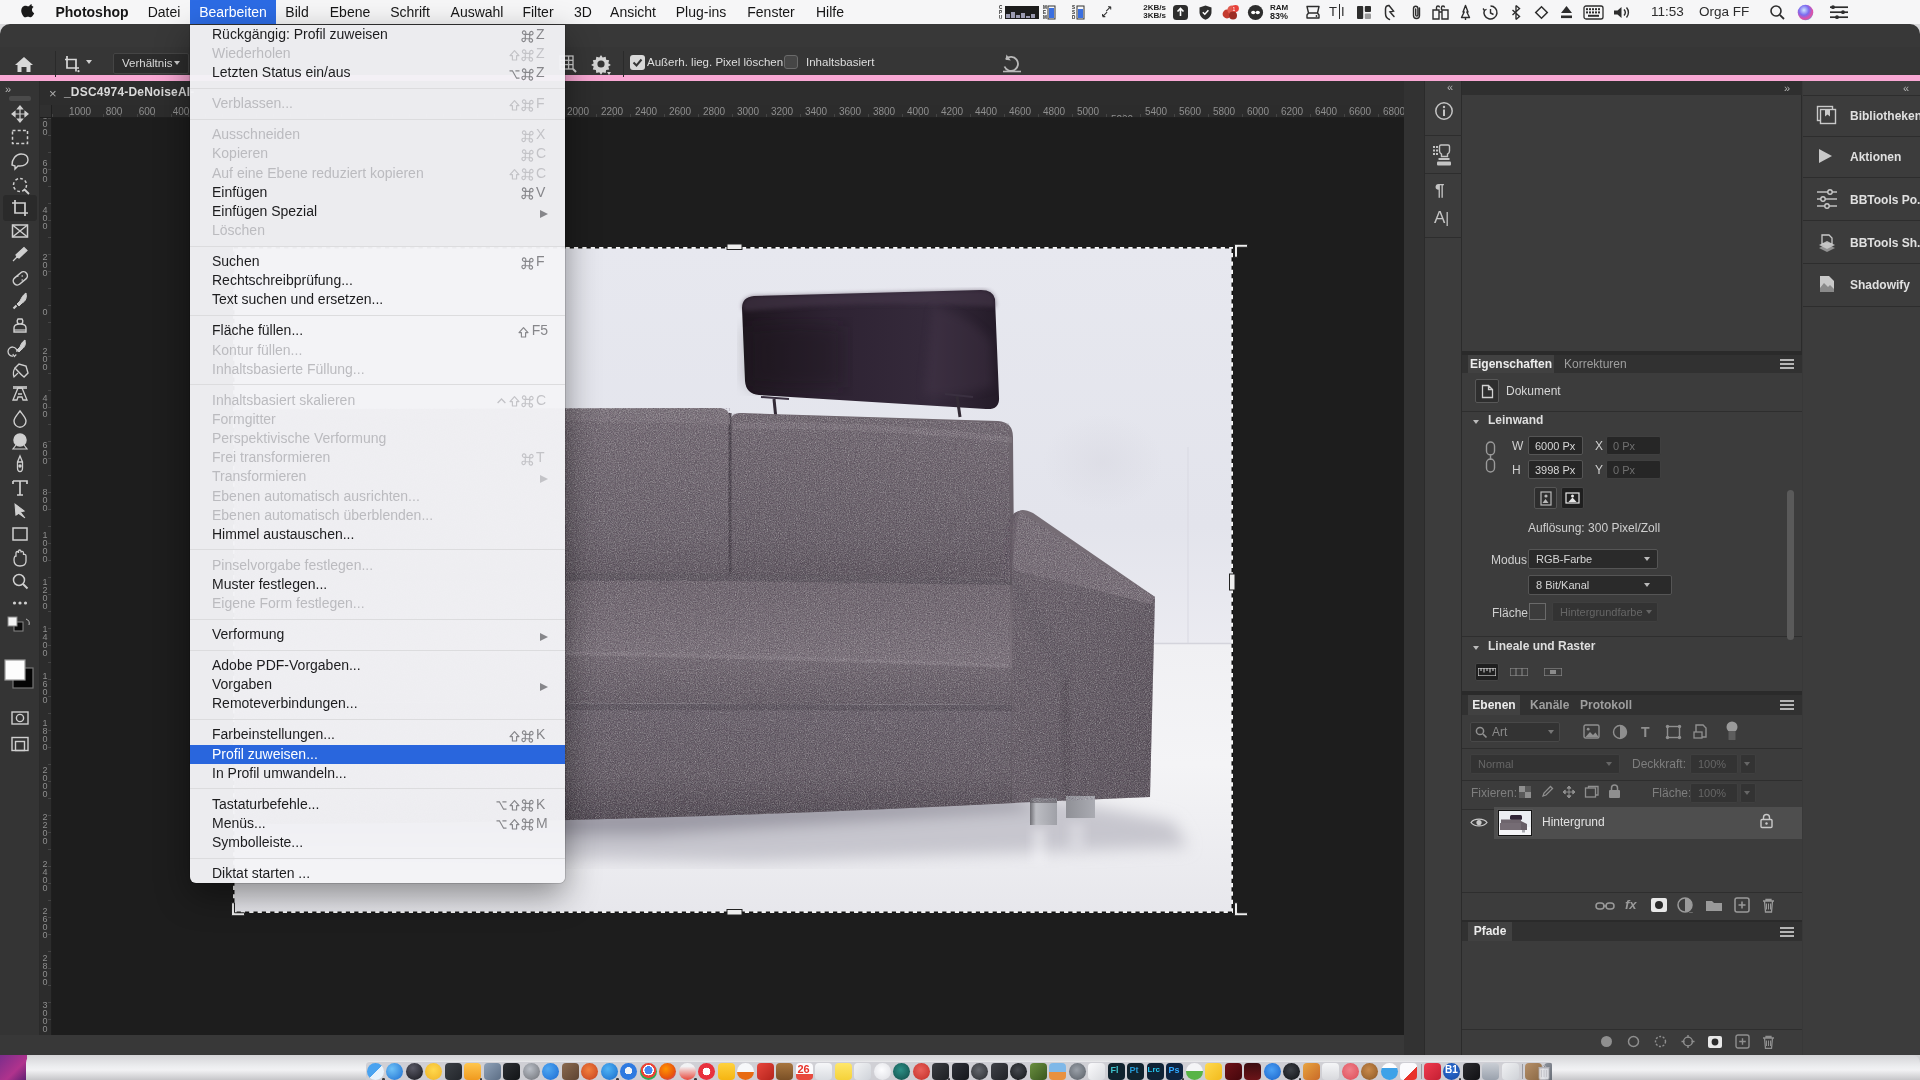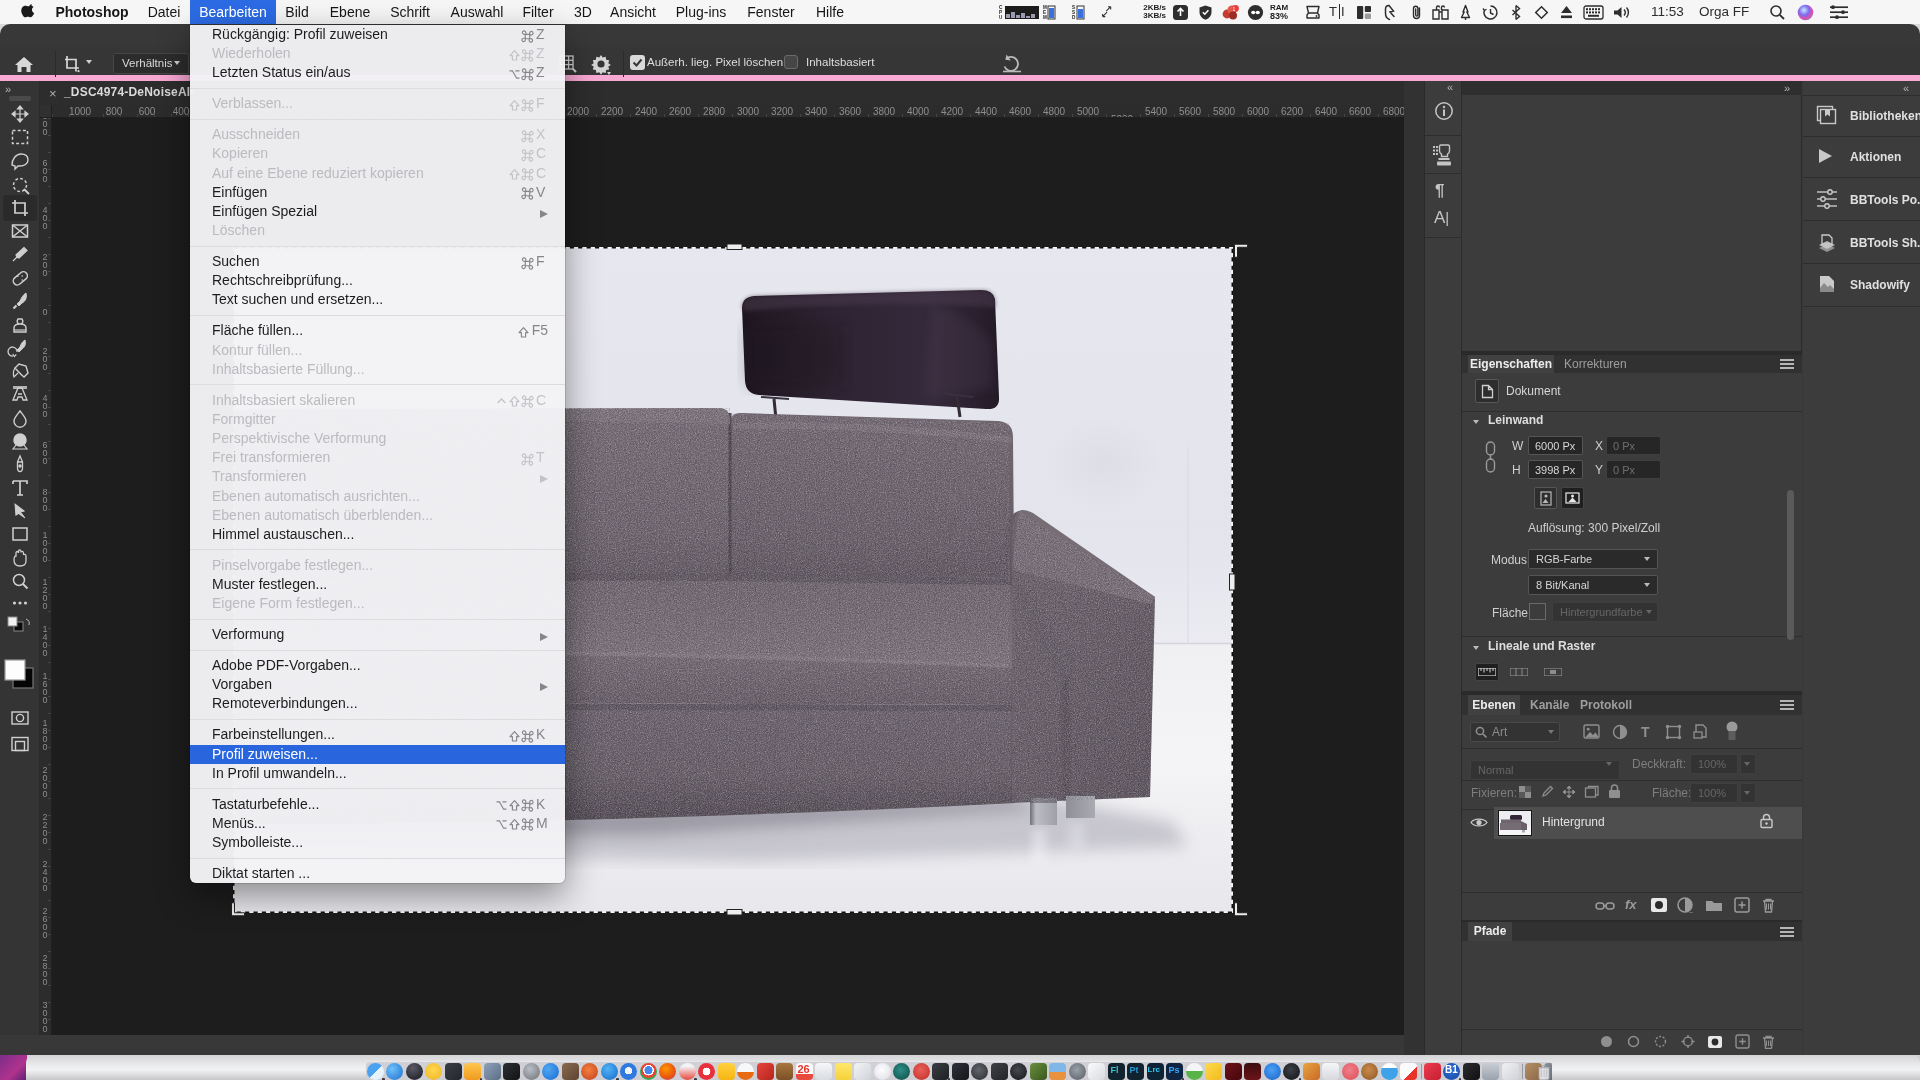--- a/index.html
+++ b/index.html
@@ -530,21 +530,21 @@
   <div class="abs" style="left:99px;top:132px;width:23px;height:22px;background:#1f1f1f;border:1px solid #444;border-radius:2px;"></div>
   <svg class="abs" style="left:103px;top:137px;" width="15" height="12">
           <rect x="1" y="1" width="13" height="10" fill="none" stroke="#e8e8e8" stroke-width="1.2"></rect>
           <circle cx="7.5" cy="4" r="1.5" fill="#e8e8e8"></circle>
           <path d="M3.5 10 l4-4.5 l4 4.5 Z" fill="#e8e8e8"></path>
         </svg>
   <span class="ptxt" style="left:66px;top:166px;">Auflösung: 300 Pixel/Zoll</span>
   <span class="ptxt" style="left:29px;top:198px;">Modus</span>
   <div class="drop" style="left:66px;top:194px;width:130px;height:20px;line-height:19px;">RGB-Farbe</div>
   <div class="chev" style="left:182px;top:202px;"></div>
-  <div class="drop" style="left:66px;top:220px;width:130px;height:20px;line-height:19px;">8 Bit/Kanal</div>
+  <div class="drop" style="left:66px;top:220px;width:144px;height:20px;line-height:19px;">8 Bit/Kanal</div>
   <div class="chev" style="left:182px;top:228px;"></div>
   <span class="ptxt" style="left:30px;top:251px;">Fläche</span>
   <div class="abs" style="left:67px;top:248px;width:17px;height:17px;background:#3c3c3c;border:1px solid #6a6a6a;"></div>
   <div class="drop dis" style="left:90px;top:247px;width:106px;height:20px;line-height:19px;">Hintergrundfarbe</div>
   <div class="chev" style="left:184px;top:255px;border-top-color:#666;"></div>
   <div class="rowline" style="top:281px;"></div>
   <div class="chev" style="left:11px;top:291px;"></div>
   <span class="ptxt" style="left:26px;top:284px;font-weight:bold;color:#dedede;">Lineale und Raster</span>
   <div class="abs" style="left:13px;top:308px;width:24px;height:18px;background:#1f1f1f;border:1px solid #444;border-radius:2px;"></div>
   <svg class="abs" style="left:16px;top:313px;" width="18" height="8">
@@ -602,21 +602,21 @@
           <path d="M3 2 h7 l3 3 v9 h-10 Z" fill="none" stroke="#8f8f8f" stroke-width="1.4"></path>
           <rect x="1" y="9" width="8" height="6" fill="#3c3c3c" stroke="#8f8f8f" stroke-width="1.3"></rect>
         </svg>
   <svg class="abs" style="left:263px;top:26px;" width="14" height="22">
           <circle cx="7" cy="6" r="5.5" fill="#9a9a9a"></circle>
           <path d="M3 10 h8 v8 a4 4 0 0 1 -8 0 Z" fill="#3c3c3c"></path>
           <rect x="3.5" y="10" width="7" height="9" fill="#9a9a9a" opacity=".35"></rect>
         </svg>
   <div class="rowline" style="top:53px;"></div>
   
-  <div class="drop dis" style="left:8px;top:59px;width:150px;height:20px;line-height:19px;margin-top:6px;">Normal</div>
+  <div class="drop dis" style="left:8px;top:59px;width:150px;height:20px;line-height:19px;">Normal</div>
   <div class="chev" style="left:144px;top:67px;border-top-color:#666;"></div>
   <span class="ptxt" style="left:170px;top:62px;color:#7e7e7e;">Deckkraft:</span>
   <div class="drop dis" style="left:228px;top:59px;width:48px;height:20px;line-height:19px;">100%</div>
   <div class="abs" style="left:278px;top:59px;width:16px;height:20px;background:#333;border:1px solid #3f3f3f;border-radius:2px;"></div>
   <div class="chev" style="left:282px;top:67px;border-top-color:#666;"></div>
   <div class="rowline" style="top:85px;"></div>
   
   <span class="ptxt" style="left:9px;top:91px;color:#7e7e7e;">Fixieren:</span>
   <svg class="abs" style="left:56px;top:90px;" width="14" height="14">
           <g fill="#8f8f8f">

